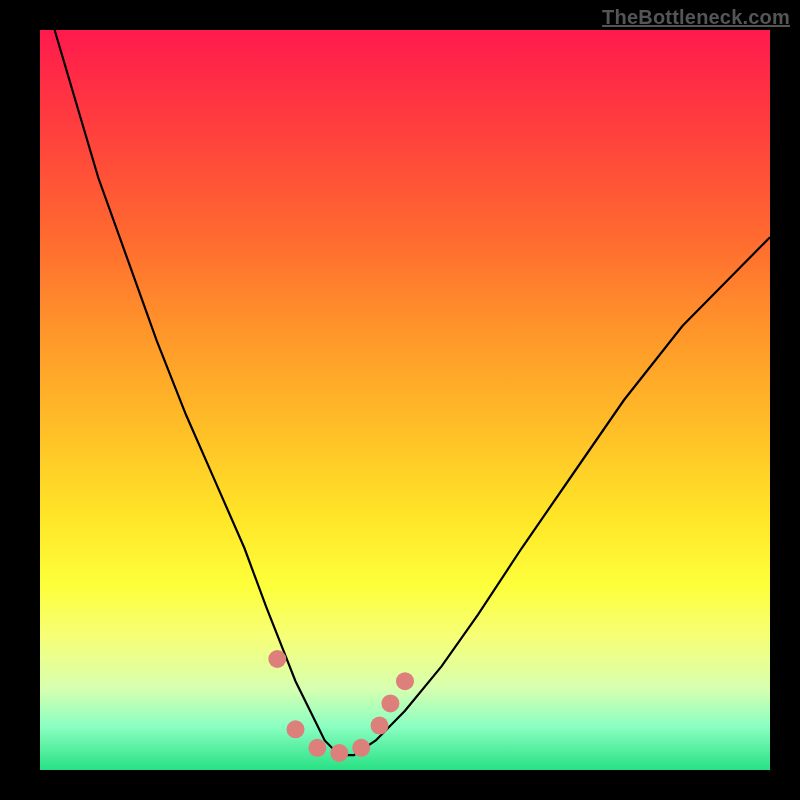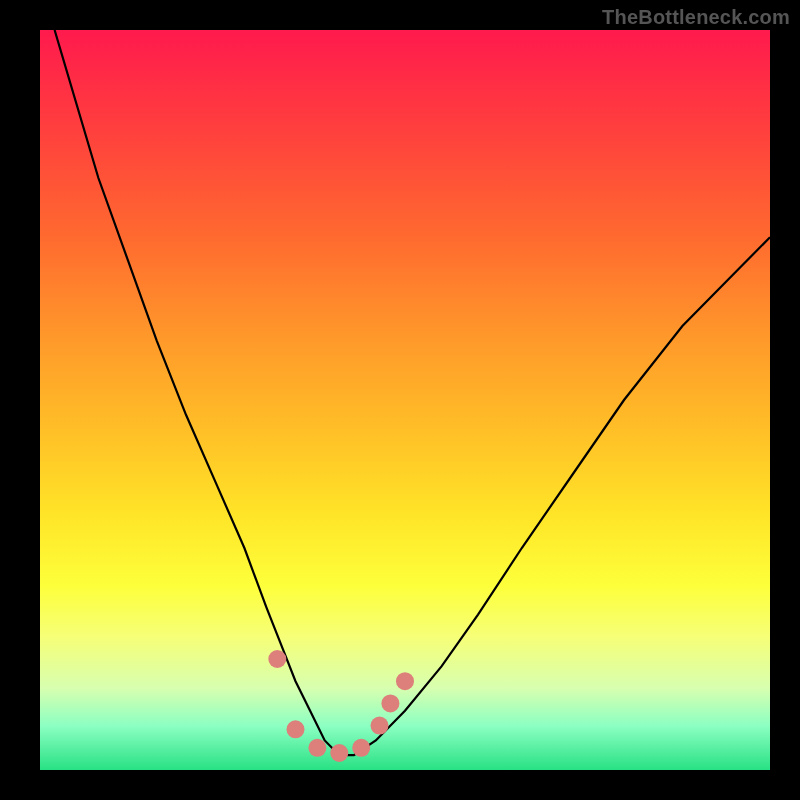--- a/index.html
+++ b/index.html
@@ -39,20 +39,21 @@
   }
   .watermark {
     position: absolute;
     right: 10px;
     top: 6px;
     font-family: Arial, Helvetica, sans-serif;
     font-size: 20px;
     color: #555555;
     font-weight: 600;
     letter-spacing: 0.2px;
+    text-decoration: underline;
   }
   svg.curve {
     position: absolute;
     left: 0;
     top: 0;
     width: 730px;
     height: 740px;
   }
   .curve path {
     fill: none;

